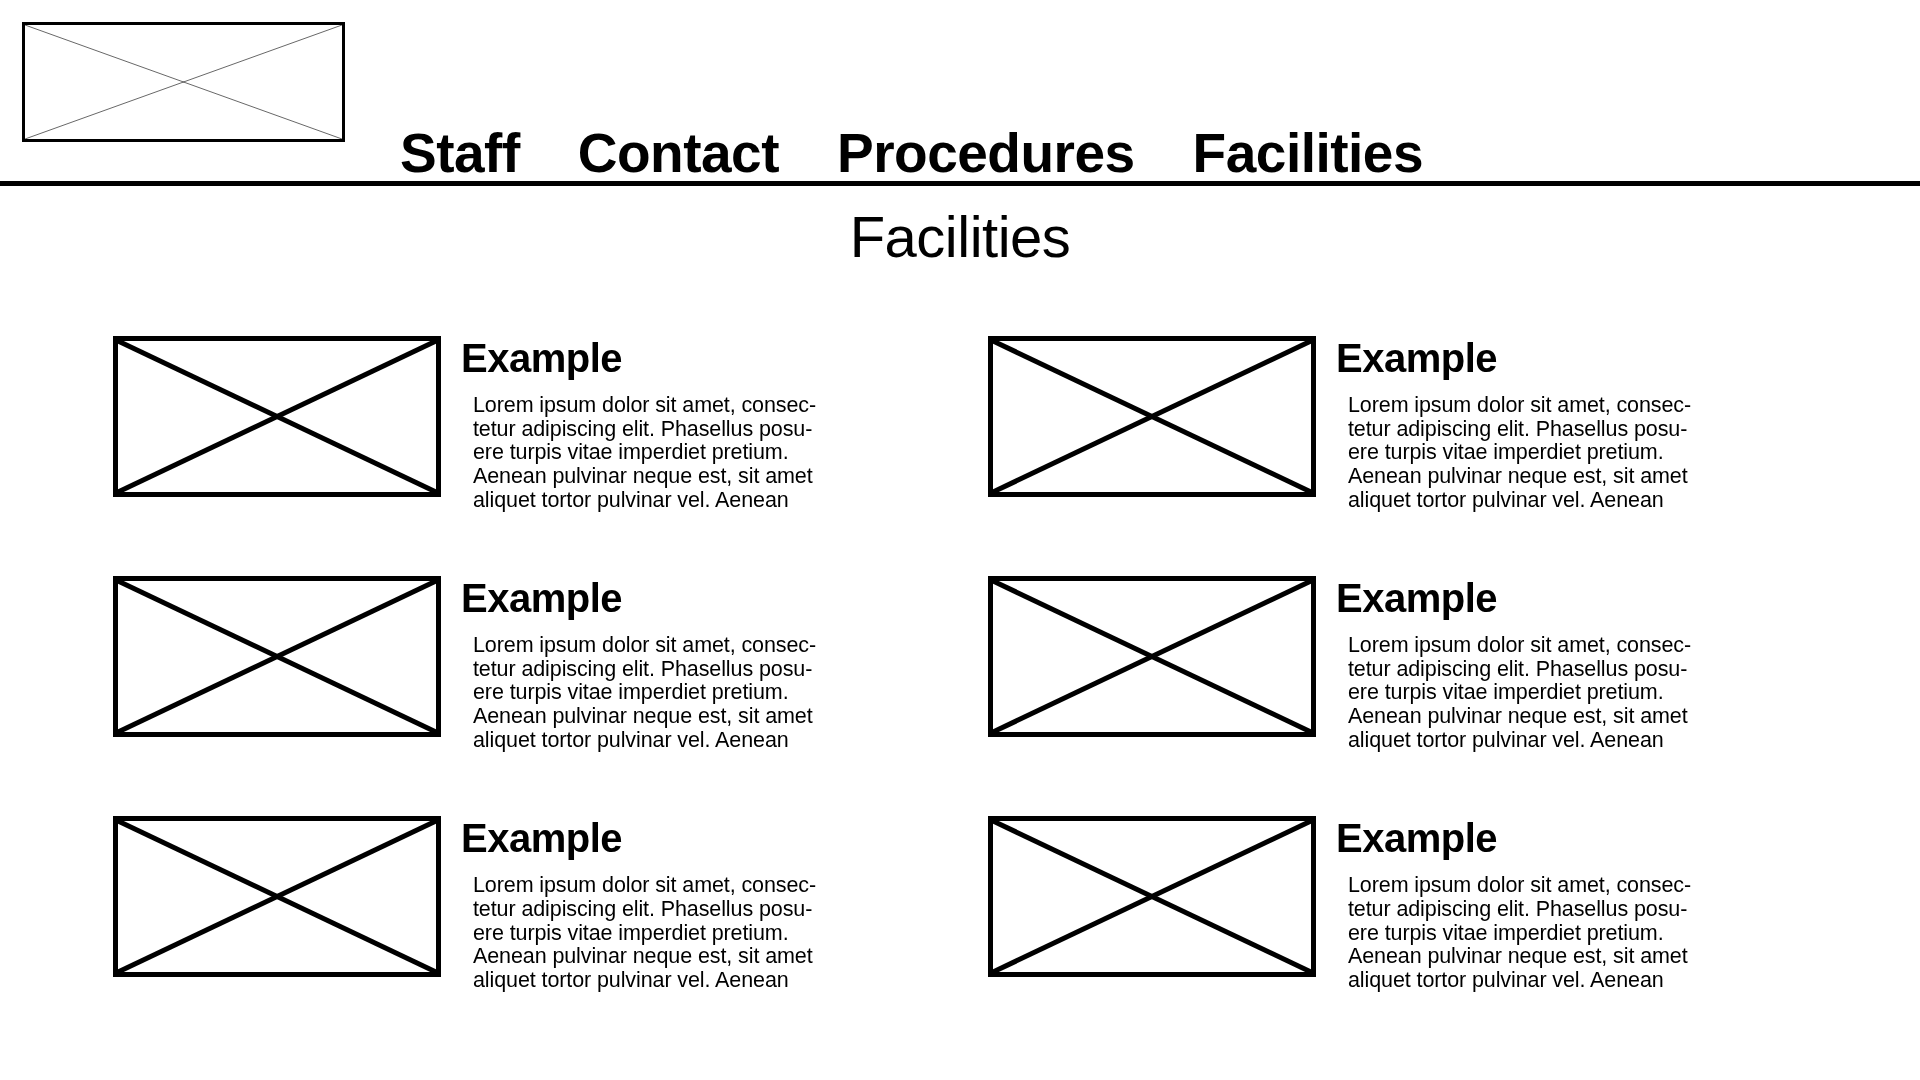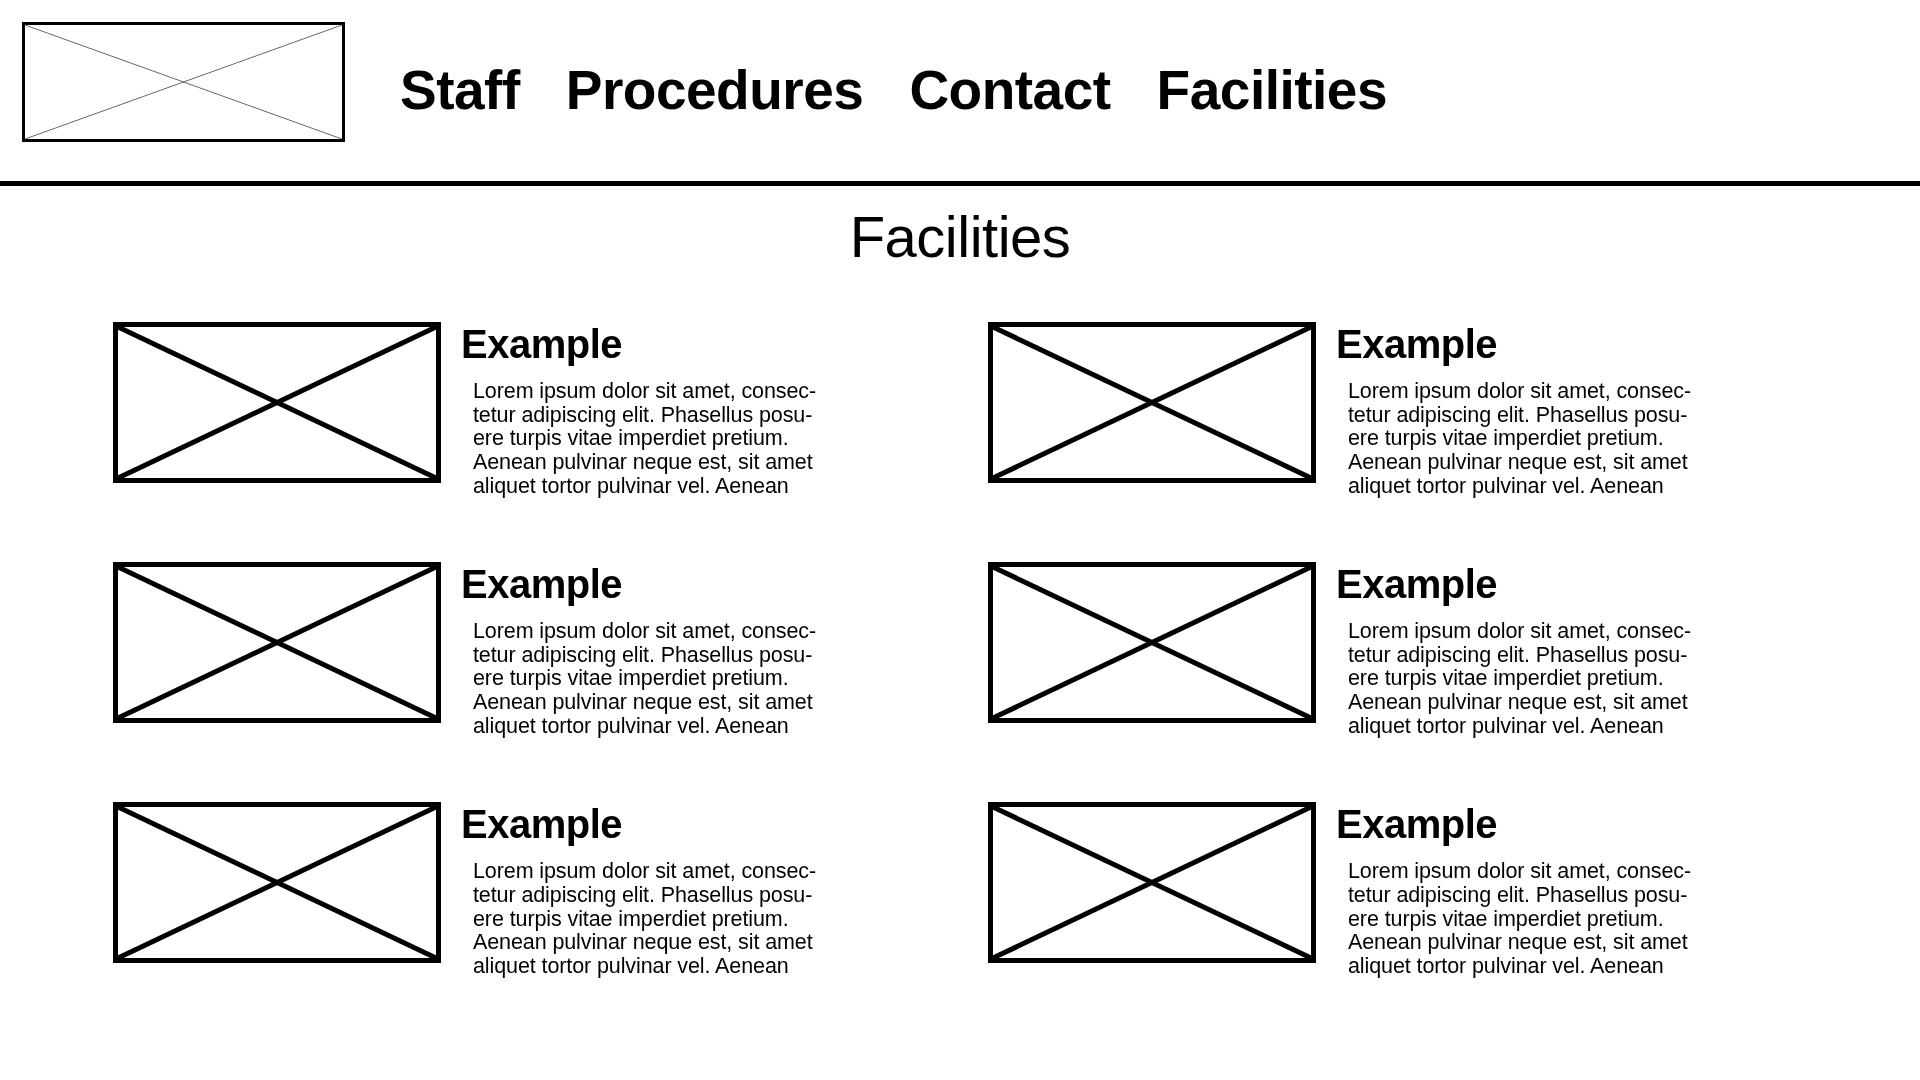--- a/index.html
+++ b/index.html
@@ -36,22 +36,22 @@
     display: block;
     width: 100%;
     height: 100%;
   }
   .nav {
     position: absolute;
     left: 400px;
     top: 0;
     height: 181px;
     display: flex;
-    align-items: center;
-    gap: 46px;
+    align-items: flex-end;
+    gap: 58px;
   }
   .nav-item {
     font-size: 55px;
     font-weight: bold;
     line-height: 1;
     letter-spacing: -0.5px;
     white-space: nowrap;
     color: #000;
     cursor: pointer;
   }
@@ -72,21 +72,21 @@
     font-size: 58px;
     font-weight: normal;
     line-height: 1.18;
     letter-spacing: -0.5px;
   }
 
   
   .grid {
     position: absolute;
     left: 0;
-    top: 322px;
+    top: 336px;
     width: 1920px;
     display: flex;
     flex-wrap: wrap;
     column-gap: 0;
     row-gap: 52px;
   }
   .card {
     width: 960px;
     box-sizing: border-box;
     display: flex;
@@ -138,22 +138,22 @@
 
   <div class="logo-box">
     <svg viewBox="0 0 100 100" preserveAspectRatio="none">
       <line x1="0" y1="0" x2="100" y2="100" stroke="#000" stroke-width="0.6" vector-effect="non-scaling-stroke"></line>
       <line x1="100" y1="0" x2="0" y2="100" stroke="#000" stroke-width="0.6" vector-effect="non-scaling-stroke"></line>
     </svg>
   </div>
 
   <nav class="nav">
     <div class="nav-item">Staff</div>
+    <div class="nav-item">Contact</div>
     <div class="nav-item">Procedures</div>
-    <div class="nav-item">Contact</div>
     <div class="nav-item">Facilities</div>
   </nav>
 
   <div class="header-rule"></div>
 </div>
 
 <h1 class="page-title">Facilities</h1>
 
 <div class="grid">
 

